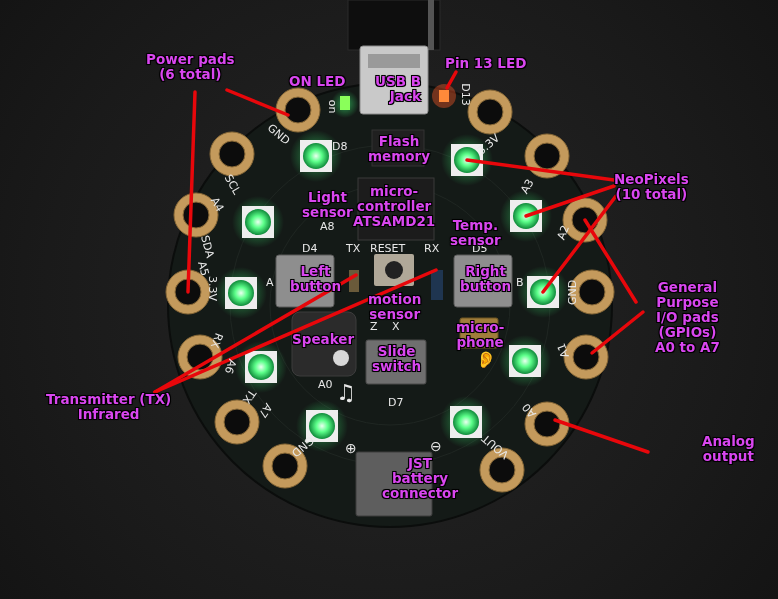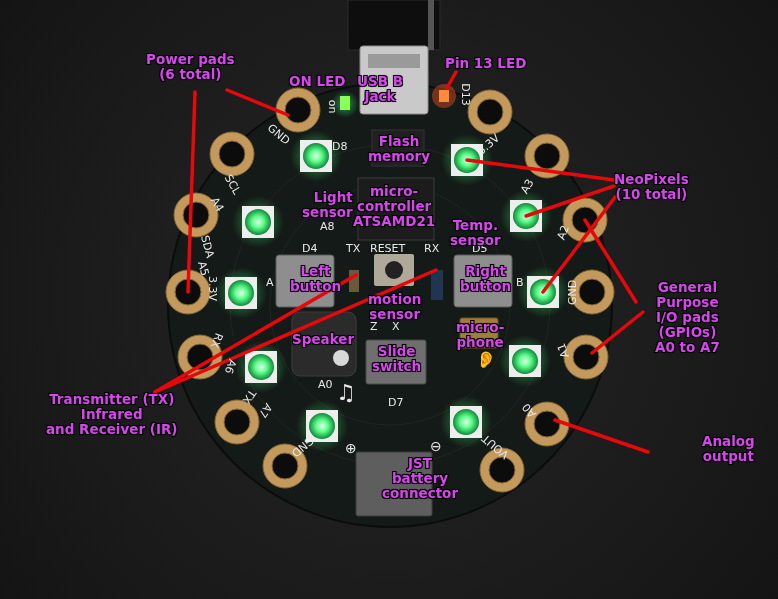--- a/index.html
+++ b/index.html
@@ -237,35 +237,35 @@
 <span class="silk" style="left:336px;top:380px;font-size:22px;">♫</span>
 <span class="silk" style="left:345px;top:440px;font-size:14px;">⊕</span>
 <span class="silk" style="left:430px;top:438px;font-size:14px;">⊖</span>
 <span class="silk" style="left:476px;top:350px;font-size:16px;">👂</span>
 
 <div class="lbl" style="left:146px;top:52px;">
   <div>Power pads</div>
   <div>(6 total)</div>
 </div>
 <div class="lbl" style="left:289px;top:74px;">ON LED</div>
-<div class="lbl" style="left:357px;top:74px;">
+<div class="lbl" style="left:375px;top:74px;text-align:right;">
   <div>USB B</div>
   <div>Jack</div>
 </div>
 <div class="lbl" style="left:445px;top:56px;">Pin 13 LED</div>
 <div class="lbl" style="left:368px;top:134px;">
   <div>Flash</div>
   <div>memory</div>
 </div>
 <div class="lbl" style="left:353px;top:184px;">
   <div>micro-</div>
   <div>controller</div>
   <div>ATSAMD21</div>
 </div>
-<div class="lbl" style="left:302px;top:190px;text-align:right;">
+<div class="lbl" style="left:302px;top:190px;">
   <div>Light</div>
   <div>sensor</div>
 </div>
 <div class="lbl" style="left:450px;top:186px;margin-top:32px;">
   <div>Temp.</div>
   <div>sensor</div>
 </div>
 <div class="lbl" style="left:614px;top:172px;">
   <div>NeoPixels</div>
   <div>(10 total)</div>
@@ -294,21 +294,20 @@
 <div class="lbl" style="left:655px;top:280px;">
   <div>General</div>
   <div>Purpose</div>
   <div>I/O pads</div>
   <div>(GPIOs)</div>
   <div>A0 to A7</div>
 </div>
 <div class="lbl" style="left:46px;top:392px;">
   <div>Transmitter (TX)</div>
   <div>Infrared</div>
-  <div>and Receiver (IR)</div>
 </div>
 <div class="lbl" style="left:362px;top:456px;margin-left:20px;">
   <div>JST</div>
   <div>battery</div>
   <div>connector</div>
 </div>
 <div class="lbl" style="left:654px;top:434px;margin-left:48px;">
   <div>Analog</div>
   <div>output</div>
 </div>

